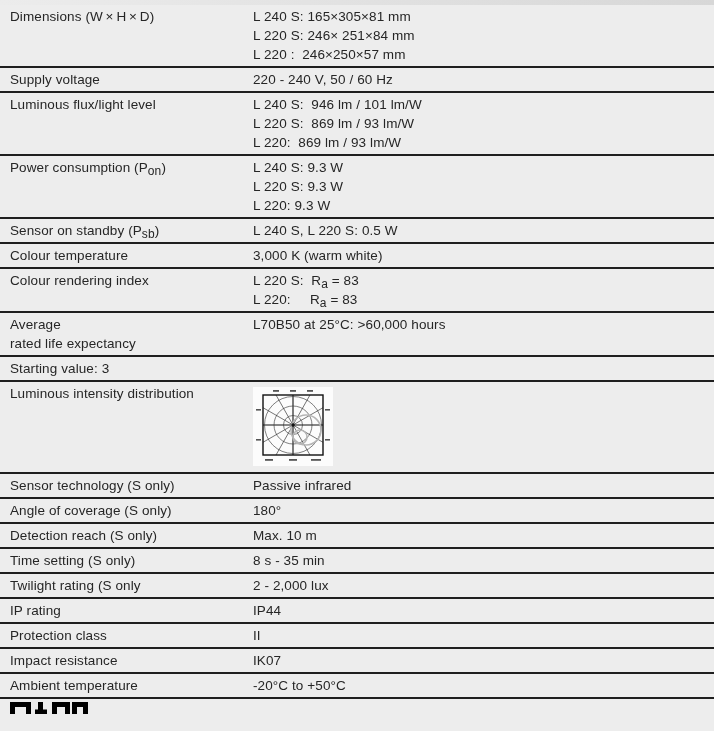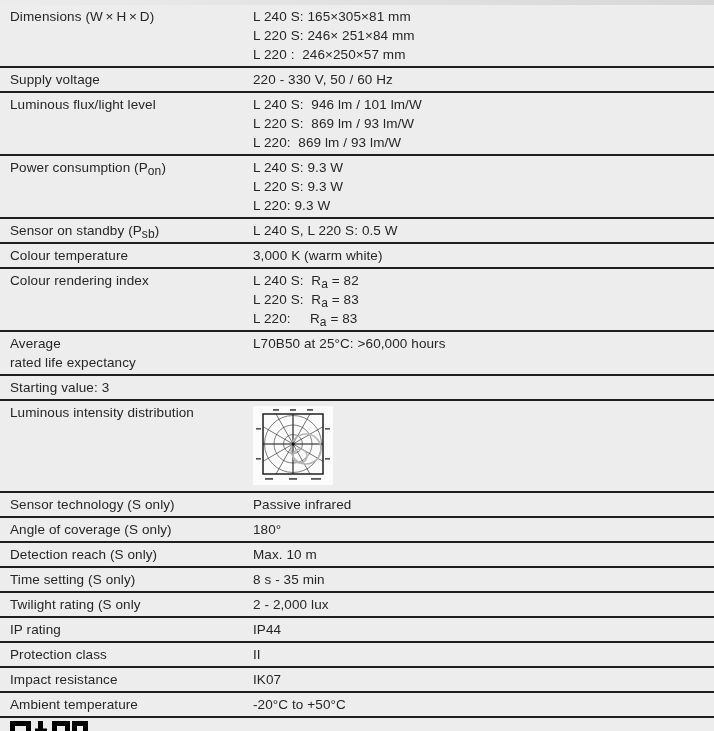--- a/index.html
+++ b/index.html
@@ -59,21 +59,21 @@
       <div class="label">Dimensions (W × H × D)</div>
       <div class="value">
         <div class="val-line">L 240 S: 165×305×81 mm</div>
         <div class="val-line">L 220 S: 246× 251×84 mm</div>
         <div class="val-line">L 220 :  246×250×57 mm</div>
       </div>
     </div>
     <div class="row">
       <div class="label">Supply voltage</div>
       <div class="value">
-        <div class="val-line">220 - 330 V, 50 / 60 Hz</div>
+        <div class="val-line">220 - 240 V, 50 / 60 Hz</div>
       </div>
     </div>
     <div class="row">
       <div class="label">Luminous flux/light level</div>
       <div class="value">
         <div class="val-line">L 240 S:  946 lm / 101 lm/W</div>
         <div class="val-line">L 220 S:  869 lm / 93 lm/W</div>
         <div class="val-line">L 220:  869 lm / 93 lm/W</div>
       </div>
     </div>
@@ -93,21 +93,20 @@
     </div>
     <div class="row">
       <div class="label">Colour temperature</div>
       <div class="value">
         <div class="val-line">3,000 K (warm white)</div>
       </div>
     </div>
     <div class="row">
       <div class="label">Colour rendering index</div>
       <div class="value">
-        <div class="val-line">L 240 S:  R<sub>a</sub> = 82</div>
         <div class="val-line">L 220 S:  R<sub>a</sub> = 83</div>
         <div class="val-line">L 220:     R<sub>a</sub> = 83</div>
       </div>
     </div>
     <div class="row">
       <div class="label">Average
 rated life expectancy</div>
       <div class="value">
         <div class="val-line">L70B50 at 25°C: &gt;60,000 hours</div>
       </div>

